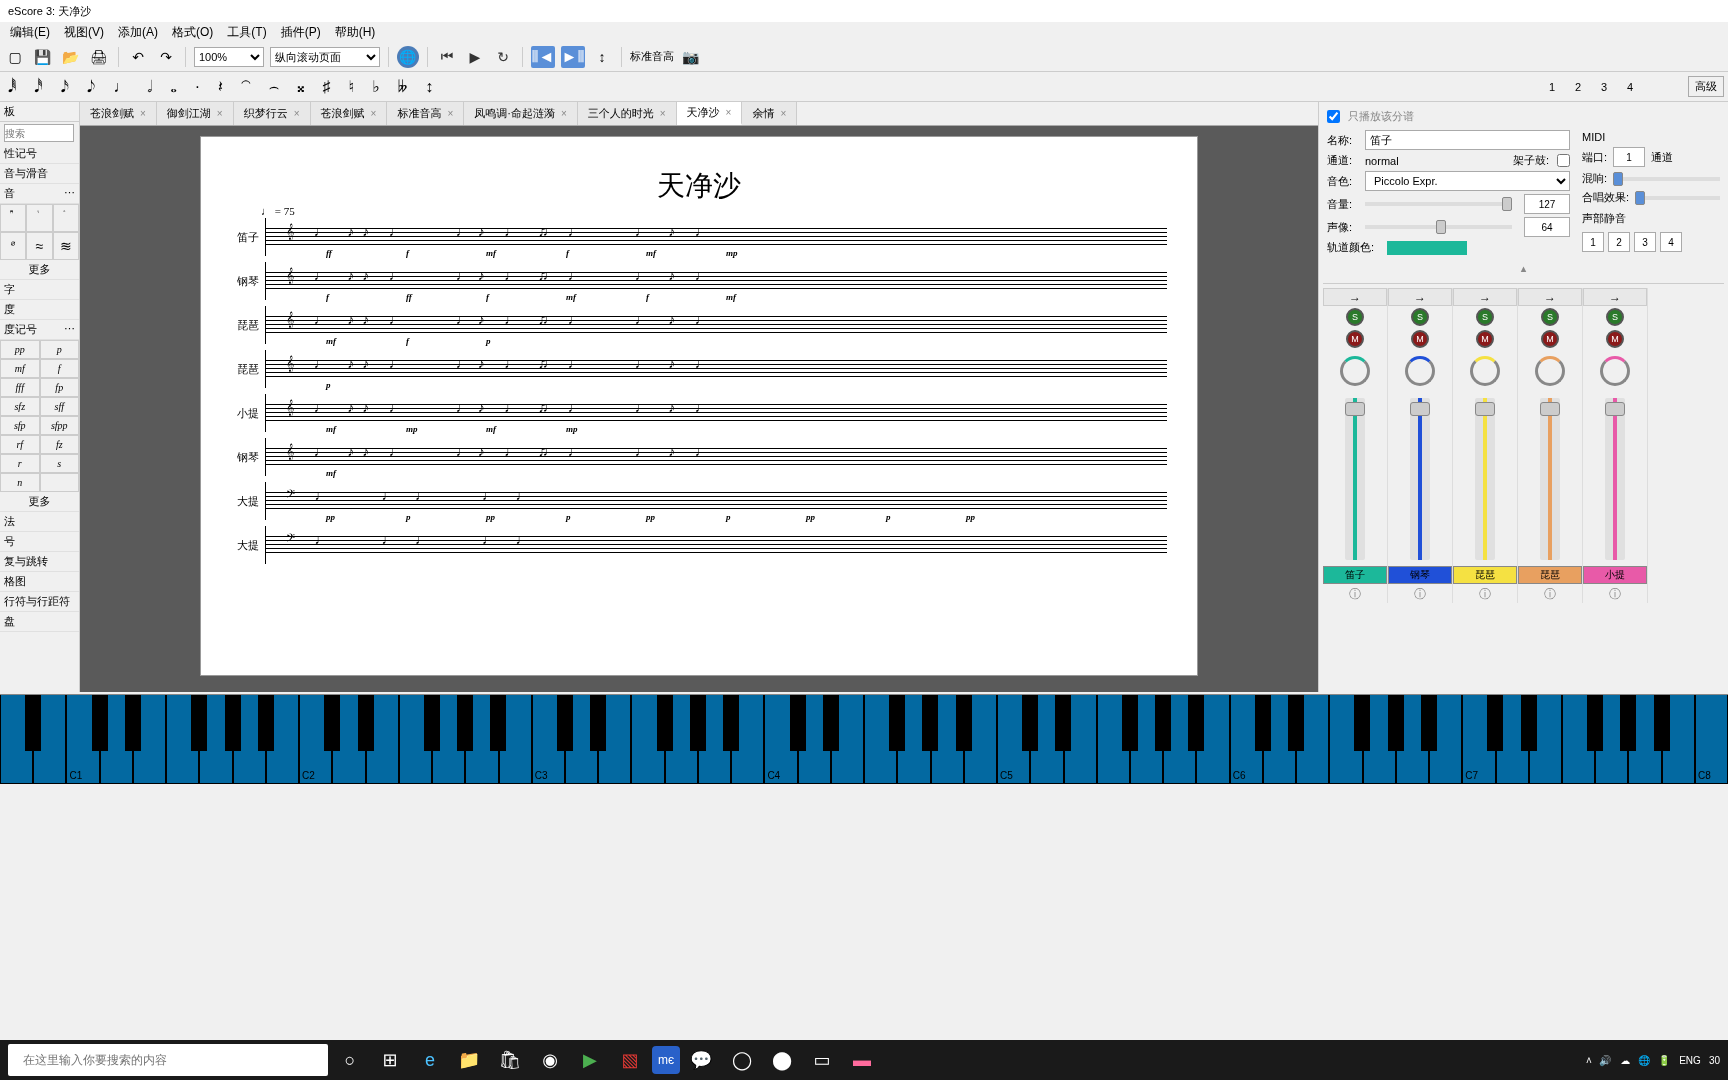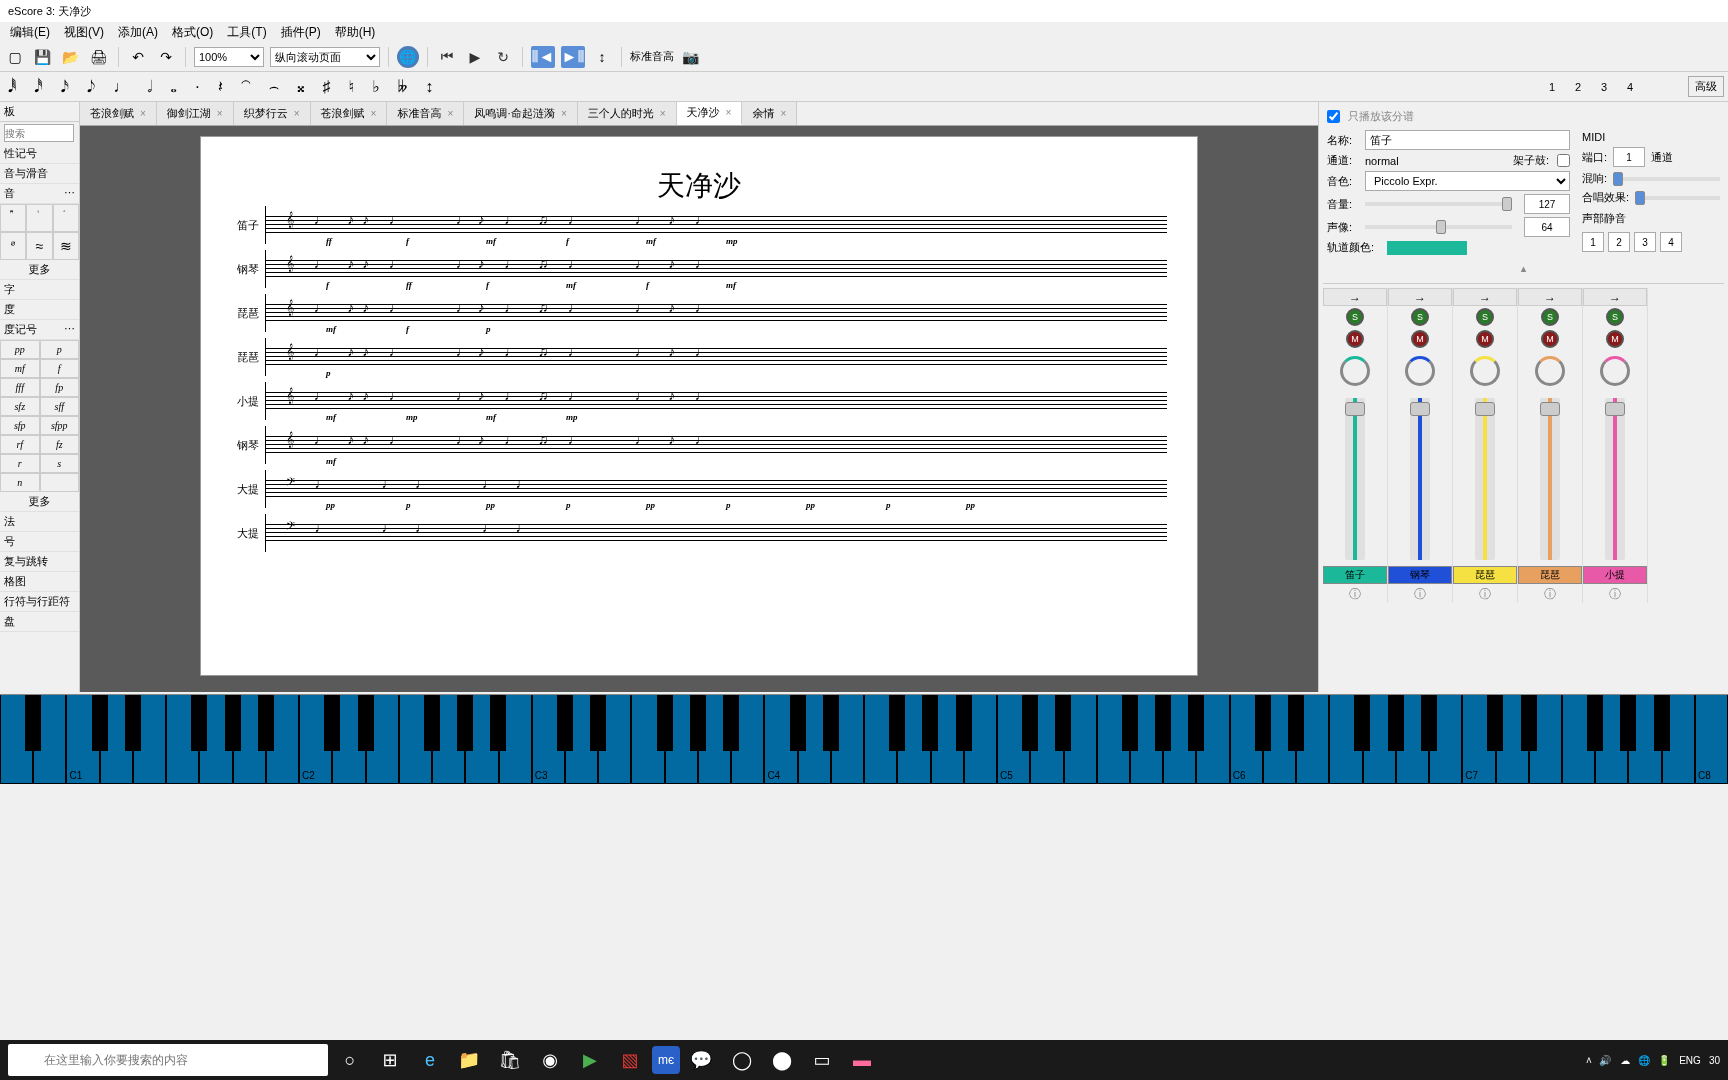--- a/index.html
+++ b/index.html
@@ -88,21 +88,21 @@
 .gain-input { width: 70px; font-size: 9px; border: 1px solid #aaa; text-align: center; }
 
 
 .piano { height: 90px; background: #fff; border-top: 1px solid #888; position: relative; margin-top: 2px; display: flex; }
 .white-key { flex: 1; border: 1px solid #000; border-top: none; position: relative; background: #0369a1; }
 .white-key .label { position: absolute; bottom: 2px; left: 2px; font-size: 10px; }
 .black-key { position: absolute; width: 16px; height: 56px; background: #000; z-index: 2; }
 
 
 .taskbar { position: absolute; bottom: 0; left: 0; right: 0; height: 40px; background: #1a1a1a; display: flex; align-items: center; padding: 0 8px; gap: 4px; }
-.task-search { flex: 0 0 280px; height: 32px; background: #fff; border: none; padding: 0 30px 0 36px; font-size: 12px; border-radius: 2px; position: relative; }
+.task-search { flex: 0 0 280px; height: 32px; background: #fff; border: none; padding: 0 30px 0 15px; font-size: 12px; border-radius: 2px; position: relative; }
 .task-icon { width: 36px; height: 36px; display: flex; align-items: center; justify-content: center; font-size: 18px; color: #fff; cursor: pointer; }
 .task-right { margin-left: auto; display: flex; align-items: center; gap: 8px; color: #fff; font-size: 10px; }
 </style>
 </head>
 <body>
 
 <div class="title-bar">
   <span>eScore 3: 天净沙</span>
 </div>
 
@@ -256,20 +256,21 @@
           <span>天净沙</span>
           <span class="tab-close">×</span>
         </div>
         <div class="tab">
           <span>余情</span>
           <span class="tab-close">×</span>
         </div>
       </div>
     <div class="score-page">
       <div class="score-title">天净沙</div>
+      <div class="tempo">♩ = 75</div>
       <div id="staves-container">
           <div class="staff-line">
             <div class="staff-label">笛子</div>
             <div class="staff-notation">
               <div class="stave">
                 <div class="stave-line"></div>
                 <div class="stave-line"></div>
                 <div class="stave-line"></div>
                 <div class="stave-line"></div>
                 <div class="stave-line"></div>

